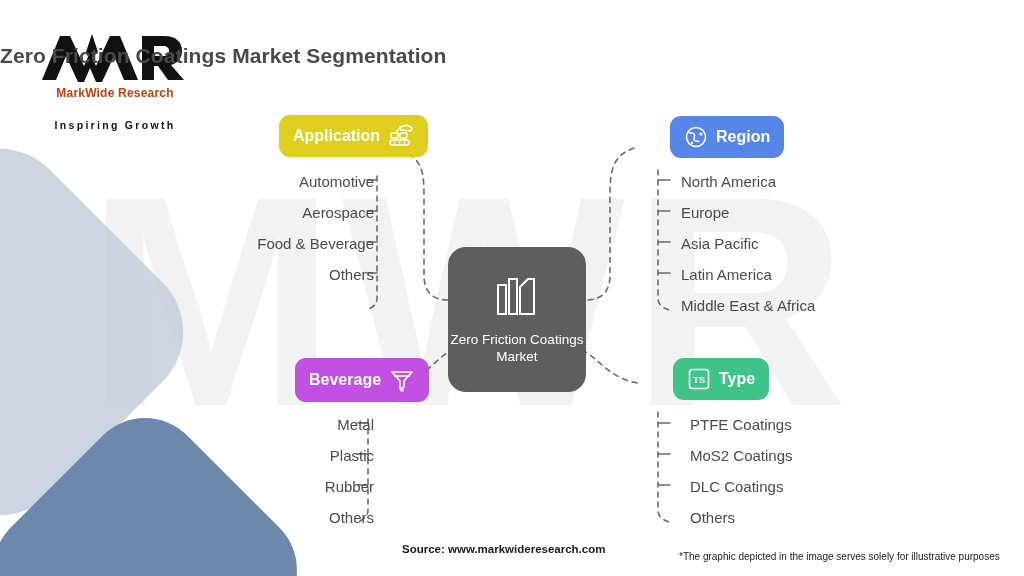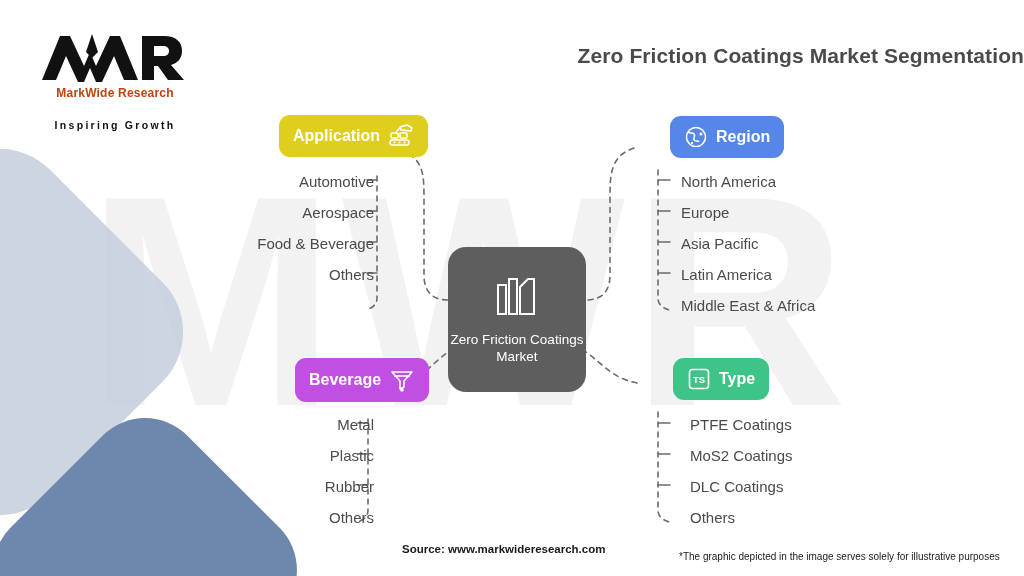--- a/index.html
+++ b/index.html
@@ -59,21 +59,21 @@
     letter-spacing: .2px; margin-top: 2px;
   }
   .logo-tag {
     font-size: 10.5px; font-weight: bold; color: #111;
     letter-spacing: 2.3px; margin-top: 19px;
   }
 
   
   .title {
     position: absolute; top: 44px; left: 0; width: 1024px;
-    text-align: right;
+    text-align: left;
     font-size: 21px; font-weight: bold; color: #4a4a4a;
     letter-spacing: .1px;
     z-index: 5;
   }
 
   
   .diagram { position: absolute; inset: 0; z-index: 4; }
   .connectors { position: absolute; inset: 0; z-index: 3; pointer-events: none; }
 
   

